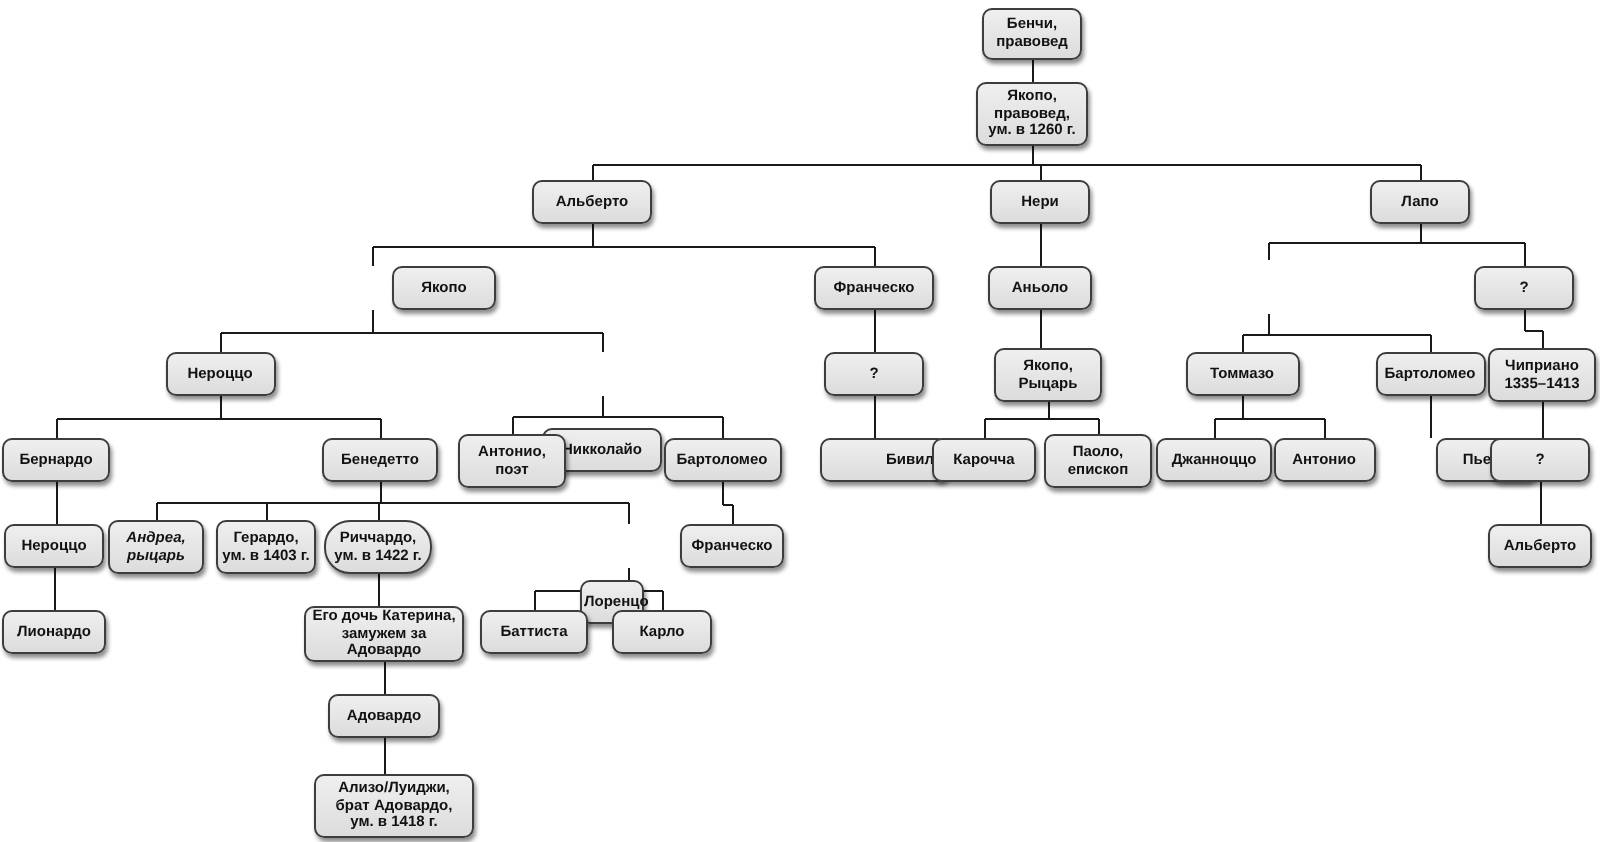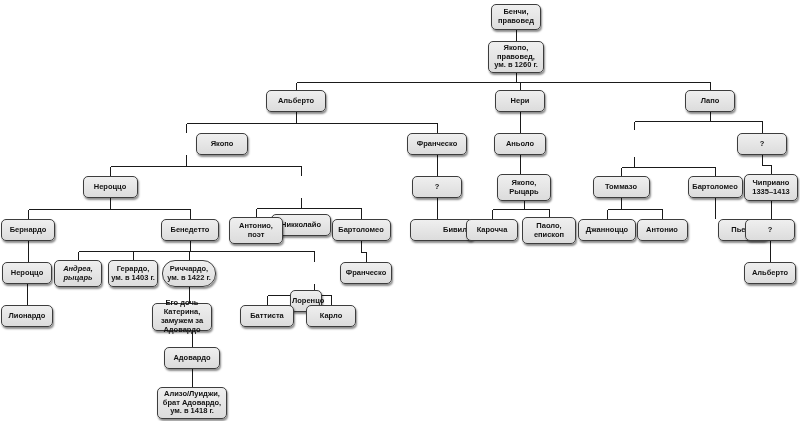--- a/index.html
+++ b/index.html
@@ -213,31 +213,31 @@
     </div>
     <div class="node" style="left: 340px; top: 262px; width: 52px; height: 22px;">
       <span>Франческо</span>
     </div>
     <div class="node" style="left: 744px; top: 262px; width: 52px; height: 22px;">
       <span>Альберто</span>
     </div>
     <div class="node" style="left: 1px; top: 305px; width: 52px; height: 22px;">
       <span>Лионардо</span>
     </div>
-    <div class="node" style="left: 152px; top: 303px; width: 60px; height: 28px;">
+    <div class="node" style="left: 152px; top: 303px; width: 80px; height: 28px;">
       <span>Его дочь Катерина,
 замужем за Адовардо</span>
     </div>
     <div class="node" style="left: 240px; top: 305px; width: 54px; height: 22px;">
       <span>Баттиста</span>
     </div>
     <div class="node" style="left: 306px; top: 305px; width: 50px; height: 22px;">
       <span>Карло</span>
     </div>
     <div class="node" style="left: 164px; top: 347px; width: 56px; height: 22px;">
       <span>Адовардо</span>
     </div>
-    <div class="node" style="left: 157px; top: 387px; width: 70px; height: 32px;">
+    <div class="node" style="left: 157px; top: 387px; width: 80px; height: 32px;">
       <span>Ализо/Луиджи,
 брат Адовардо,
 ум. в 1418 г.</span>
     </div>
   </div>
 
 </body></html>

